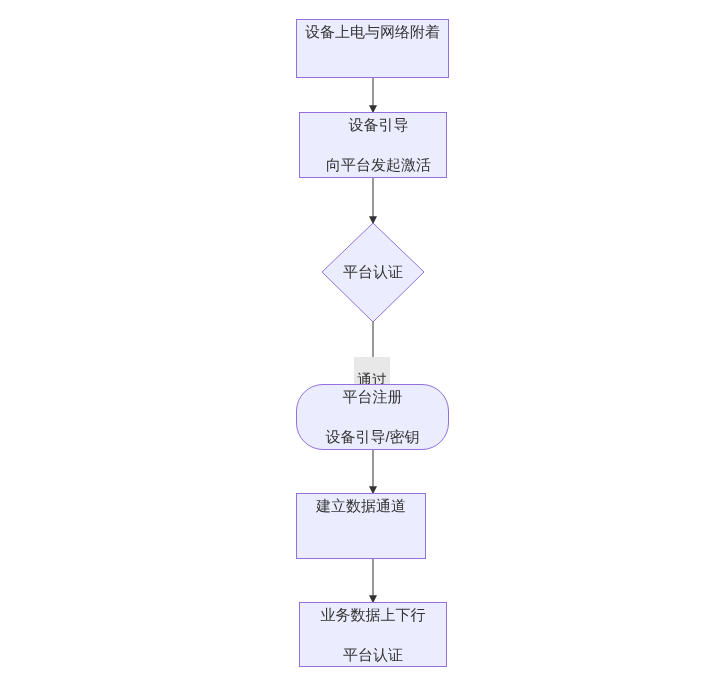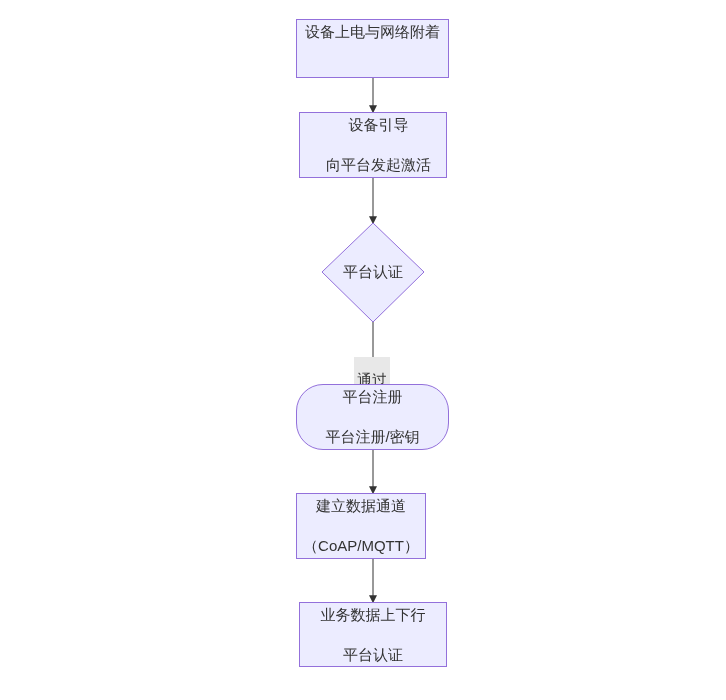--- a/index.html
+++ b/index.html
@@ -107,26 +107,25 @@
     <span>设备引导</span>
     <span>向平台发起激活</span>
   </div>
 
   <div class="diamond-text">平台认证</div>
 
   <div class="edge-label">通过</div>
 
   <div class="node node-4">
     <span>平台注册</span>
-    <span>平台注册/密钥</span>
+    <span>设备引导/密钥</span>
   </div>
 
   <div class="node node-5">
     <span>建立数据通道</span>
-    <span>（CoAP/MQTT）</span>
   </div>
 
   <div class="node node-6">
     <span>业务数据上下行</span>
     <span>平台认证</span>
   </div>
 
 </div>
 
 </body></html>

